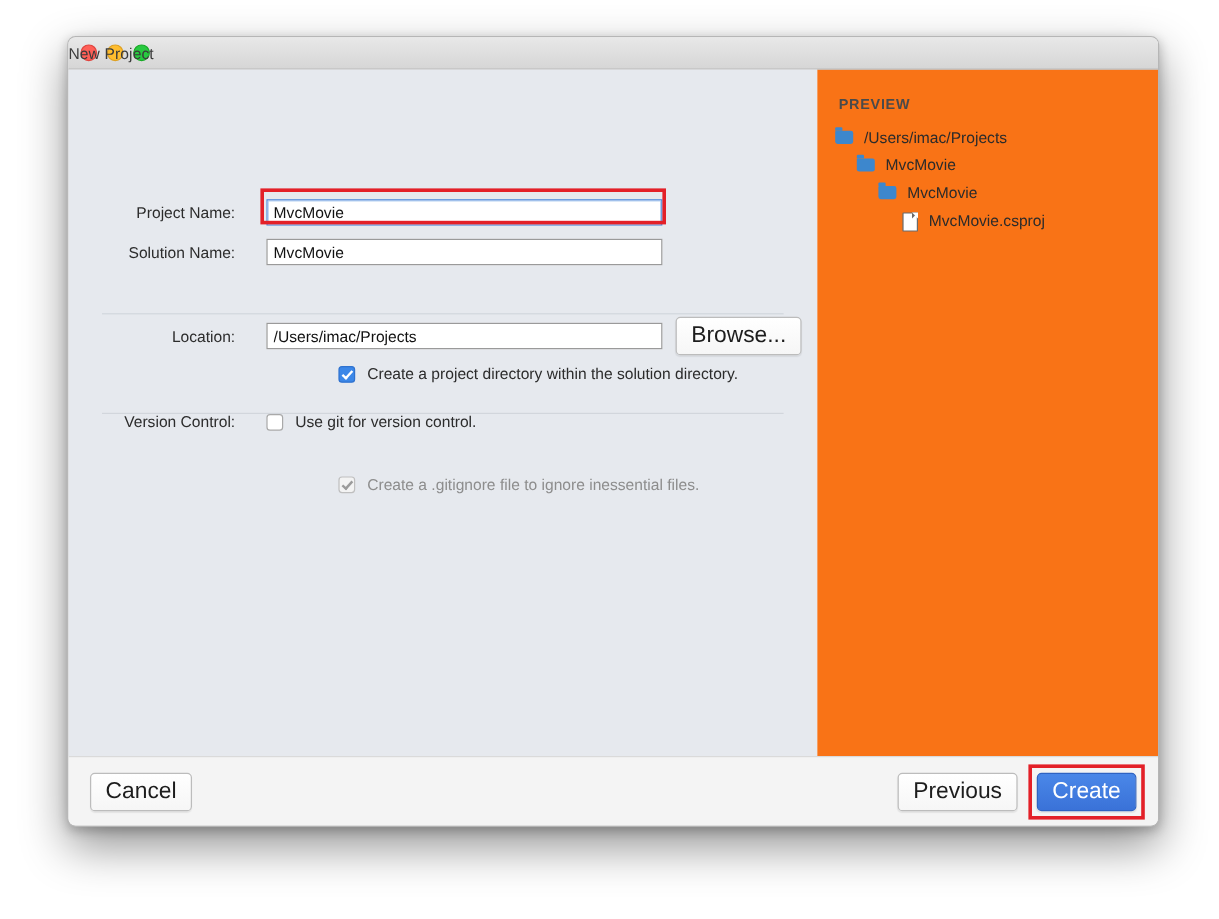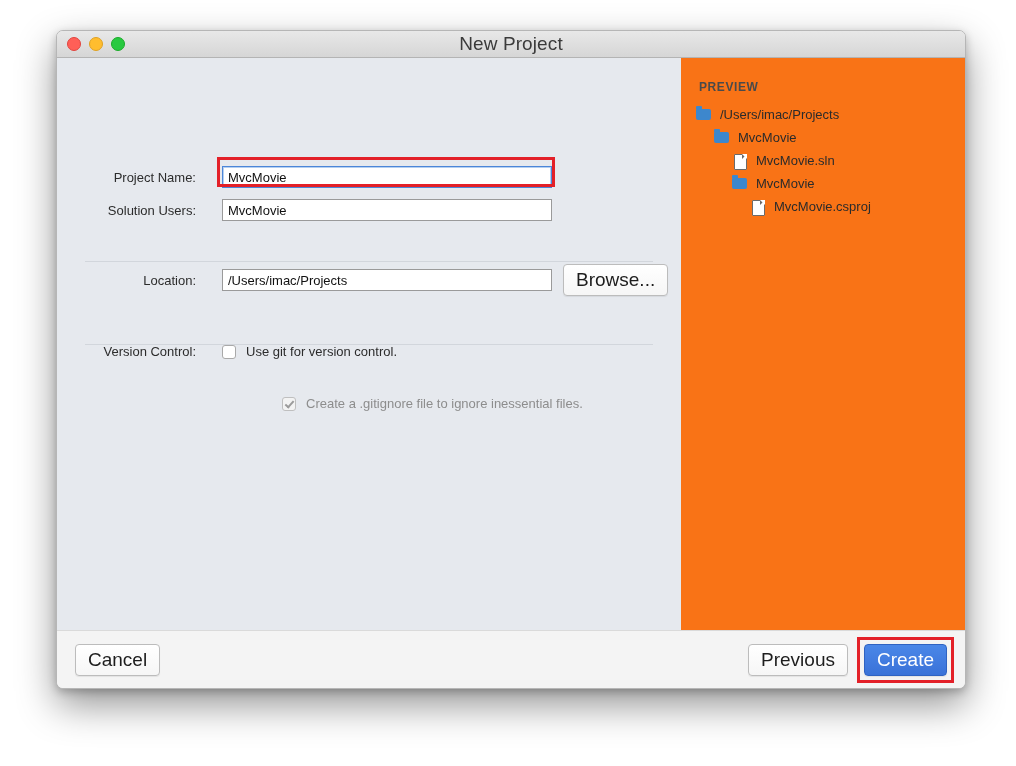--- a/index.html
+++ b/index.html
@@ -52,22 +52,22 @@
     height: 12px;
     border-radius: 50%;
     display: block;
   }
   .dot.close  { background: #ff5f57; border: 1px solid #e0443e; }
   .dot.min    { background: #ffbd2e; border: 1px solid #dea123; }
   .dot.max    { background: #28c940; border: 1px solid #1aab29; }
   #window-title {
     position: absolute;
     left: 0; right: 0;
-    text-align: center;
-    font-size: 19px;
+    text-align: left;
+    font-size: 13px;
     color: #3b3b3b;
     letter-spacing: .1px;
     pointer-events: none;
   }
 
   
   #header {
     flex: 0 0 52px;
     background: #f4f4f4;
     border-bottom: 1px solid #dadada;
@@ -305,32 +305,36 @@
 
     <div id="form-pane">
 
       <div class="row" style="position:absolute; left:0; top:108px;">
         <div class="lbl">Project Name:</div>
         <input class="txtfield focused" type="text" value="MvcMovie" style="">
       </div>
       <div class="redbox" style="left:160px; top:99px; width:338px; height:30px;"></div>
 
       <div class="row" style="position:absolute; left:0; top:141px;">
-        <div class="lbl">Solution Users:</div>
+        <div class="lbl">Solution Name:</div>
         <input class="txtfield" type="text" value="MvcMovie" style="">
       </div>
 
       <div class="divider" style="position:absolute; left:0; right:0; top:203px;"></div>
 
       <div class="row" style="position:absolute; left:0; top:206px;">
         <div class="lbl">Location:</div>
         <input class="txtfield" type="text" value="/Users/imac/Projects" style="">
         <button class="btn" style="margin-left:11px;">Browse...</button>
       </div>
 
+      <div class="cbrow" style="position:absolute; left:225px; top:246px;">
+        <span class="cb checked"></span>
+        <span class="cb-label">Create a project directory within the solution directory.</span>
+      </div>
 
       <div class="divider" style="position:absolute; left:0; right:0; top:286px;"></div>
 
       <div class="row" style="position:absolute; left:0; top:286px;">
         <div class="lbl">Version Control:</div>
         <div class="cbrow">
           <span class="cb empty"></span>
           <span class="cb-label">Use git for version control.</span>
         </div>
       </div>
@@ -352,26 +356,20 @@
             <span>/Users/imac/Projects</span>
           </div>
           <div class="tnode" style="padding-left: 18px;">
             <span class="tico">
               <span class="folder"></span>
             </span>
             <span>MvcMovie</span>
           </div>
           <div class="tnode" style="padding-left: 36px;">
             <span class="tico">
-              <span class="file"></span>
-            </span>
-            <span>MvcMovie.sln</span>
-          </div>
-          <div class="tnode" style="padding-left: 36px;">
-            <span class="tico">
               <span class="folder"></span>
             </span>
             <span>MvcMovie</span>
           </div>
           <div class="tnode" style="padding-left: 54px;">
             <span class="tico">
               <span class="file"></span>
             </span>
             <span>MvcMovie.csproj</span>
           </div>

